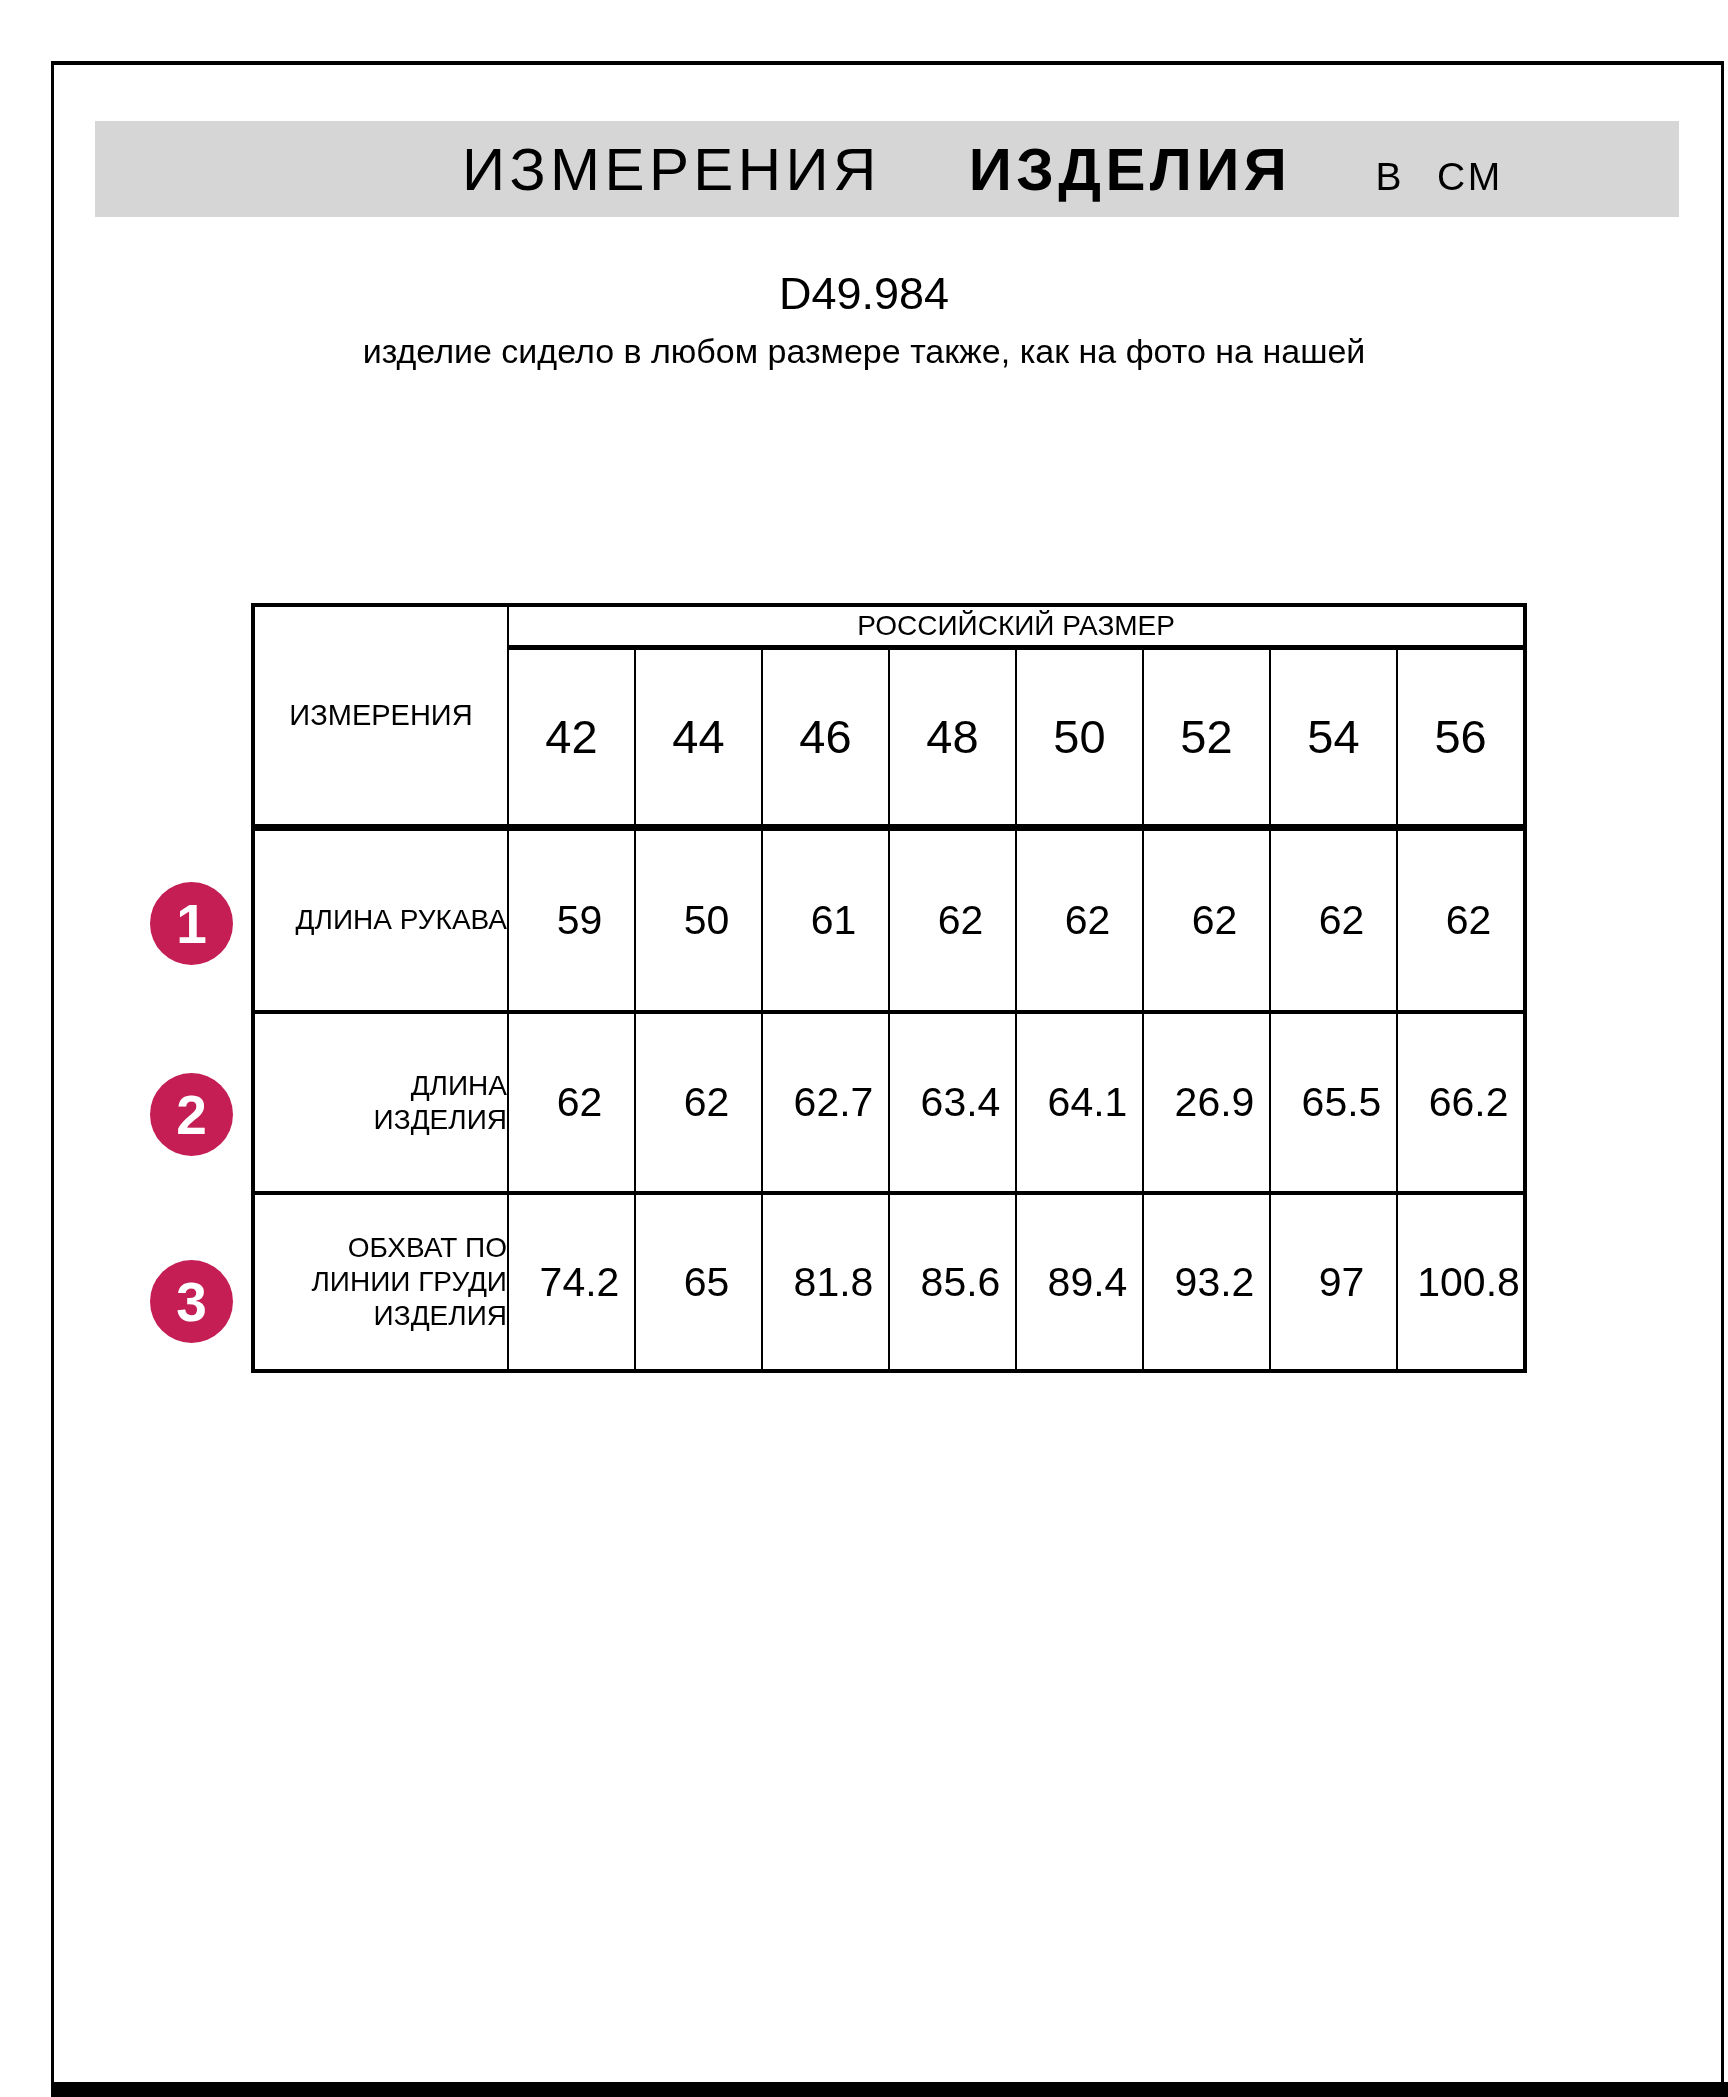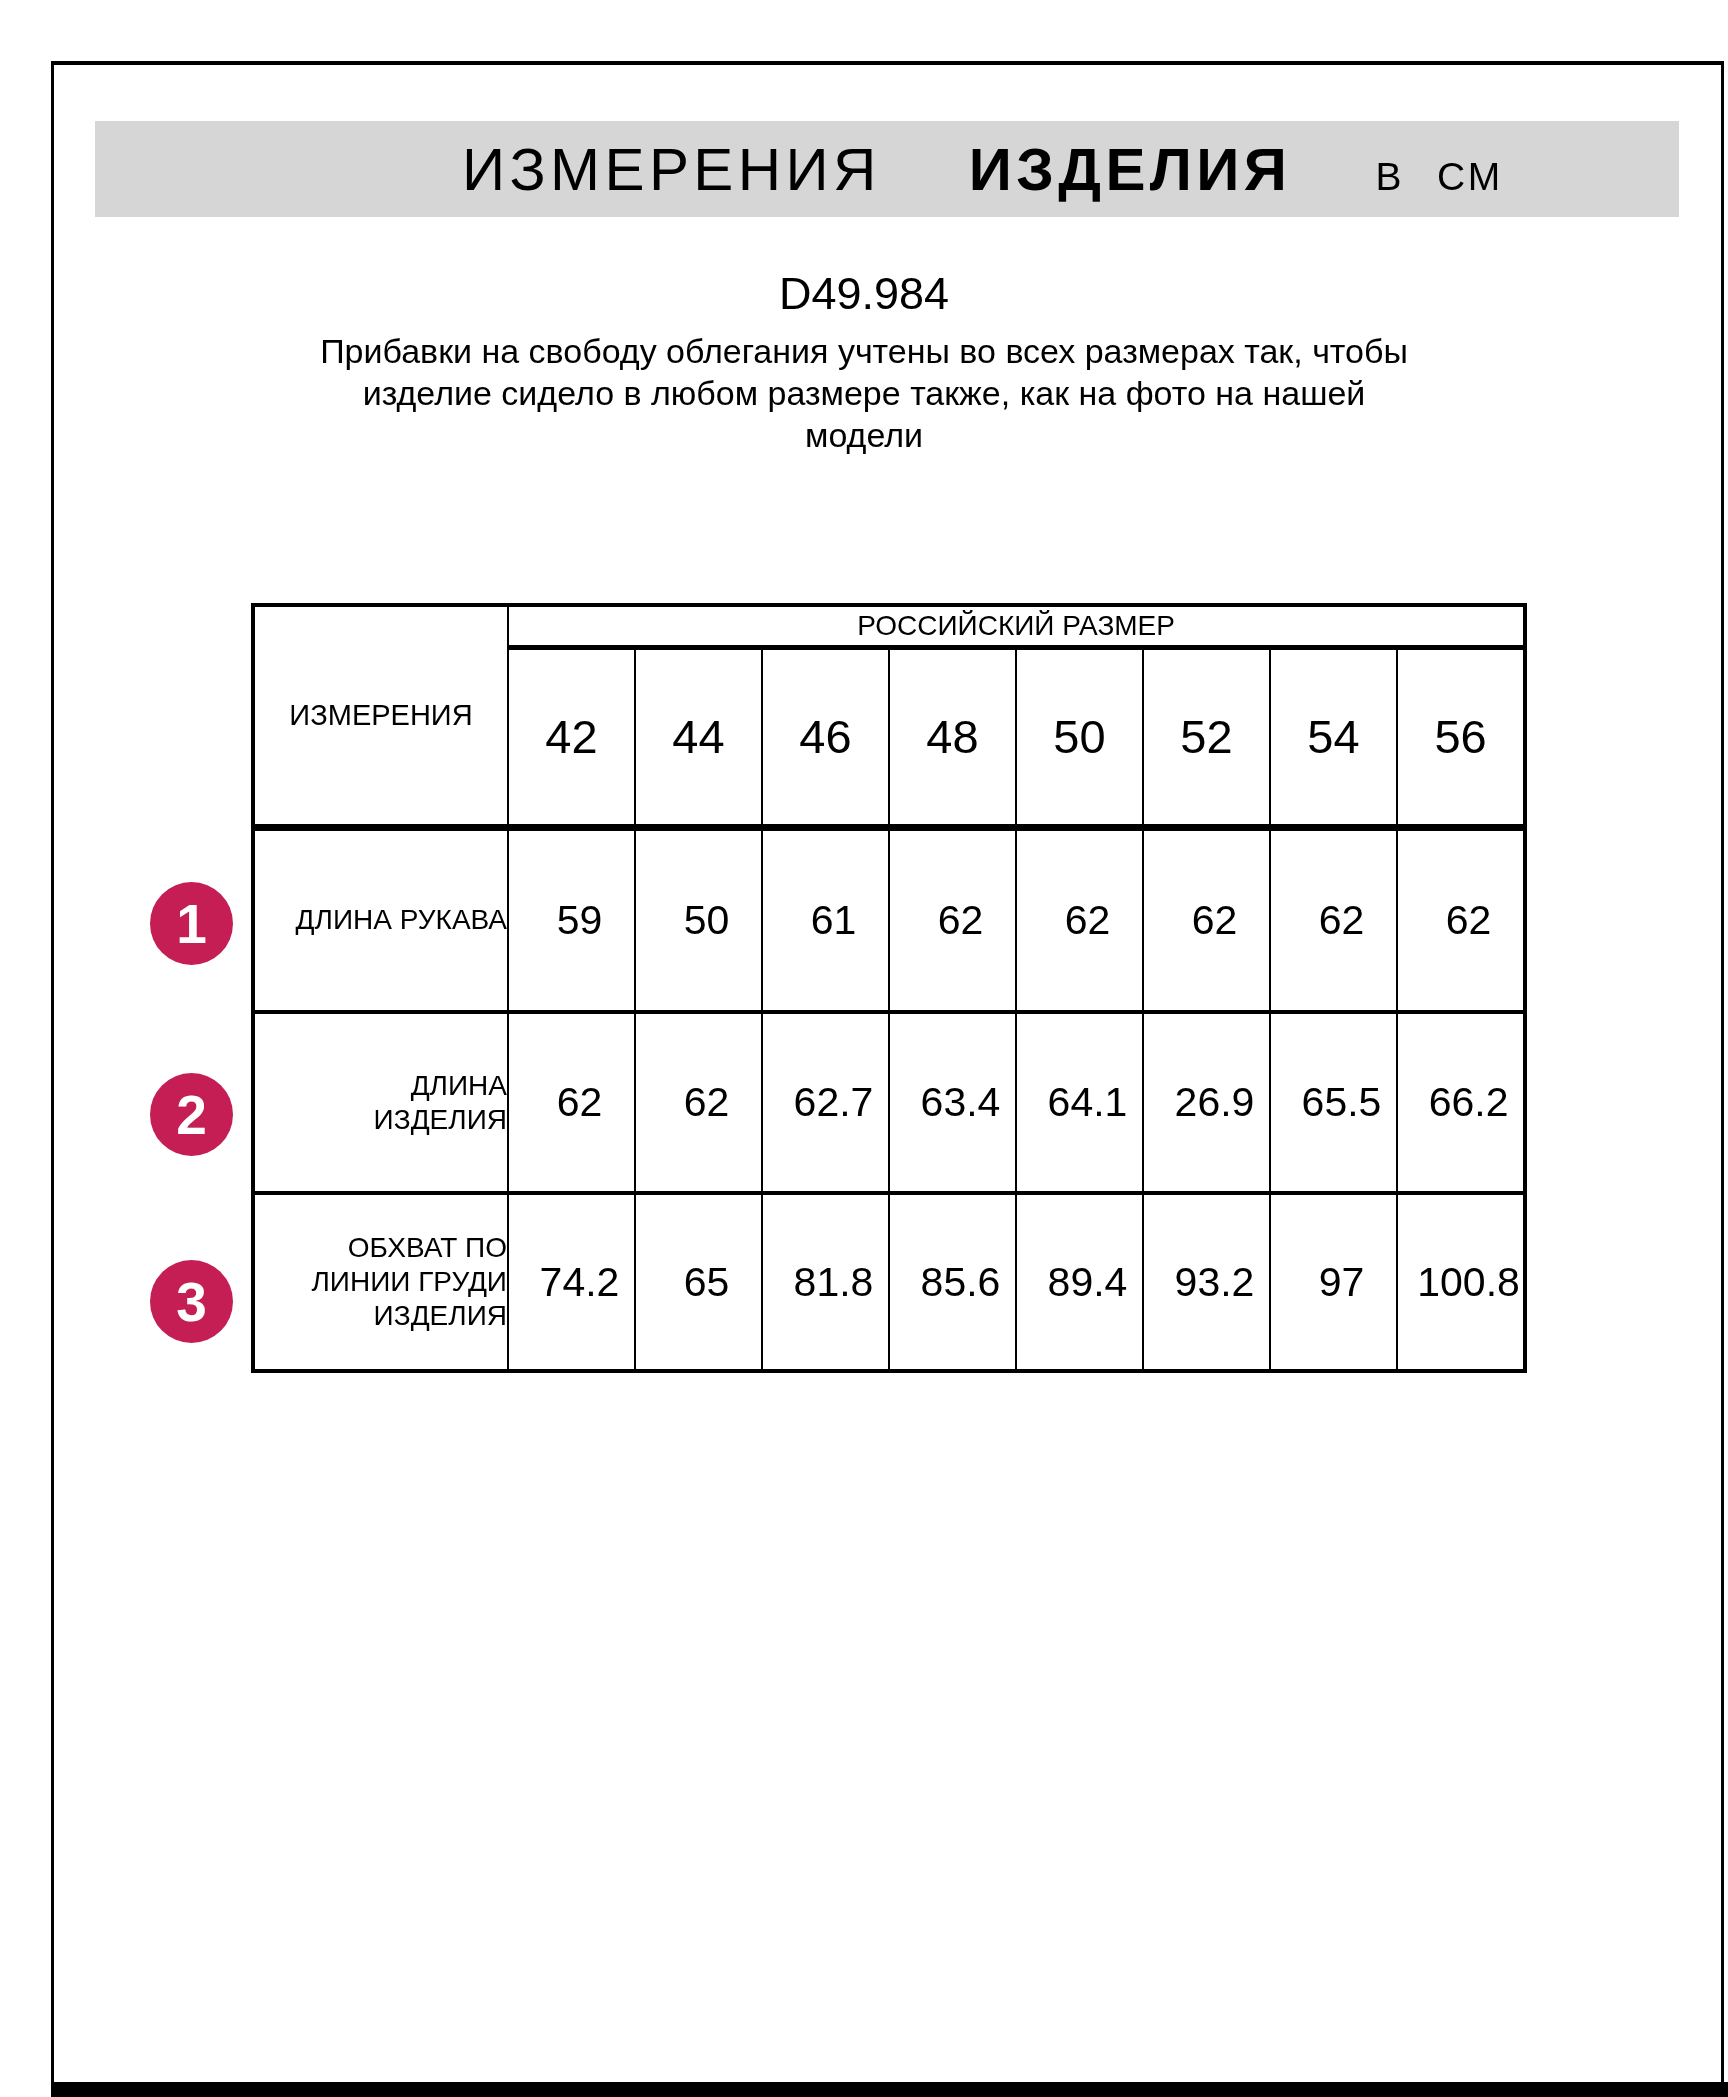--- a/index.html
+++ b/index.html
@@ -75,23 +75,21 @@
   <div class="title-inner">
     <span class="title-word1">ИЗМЕРЕНИЯ</span>
     <span class="title-word2">ИЗДЕЛИЯ</span>
     <span class="title-unit">В СМ</span>
   </div>
 </div>
 
 <div class="product-code">D49.984</div>
 
 <div class="description">
-  <div>Прибавки на свободу облегания учтены во всех размерах так, чтобы</div>
   <div>изделие сидело в любом размере также, как на фото на нашей</div>
-  <div>модели</div>
 </div>
 
 <table class="size-table">
   <colgroup>
     <col style="width:255px">
     <col style="width:127px">
       <col style="width:127px">
       <col style="width:127px">
       <col style="width:127px">
     <col style="width:127px">

